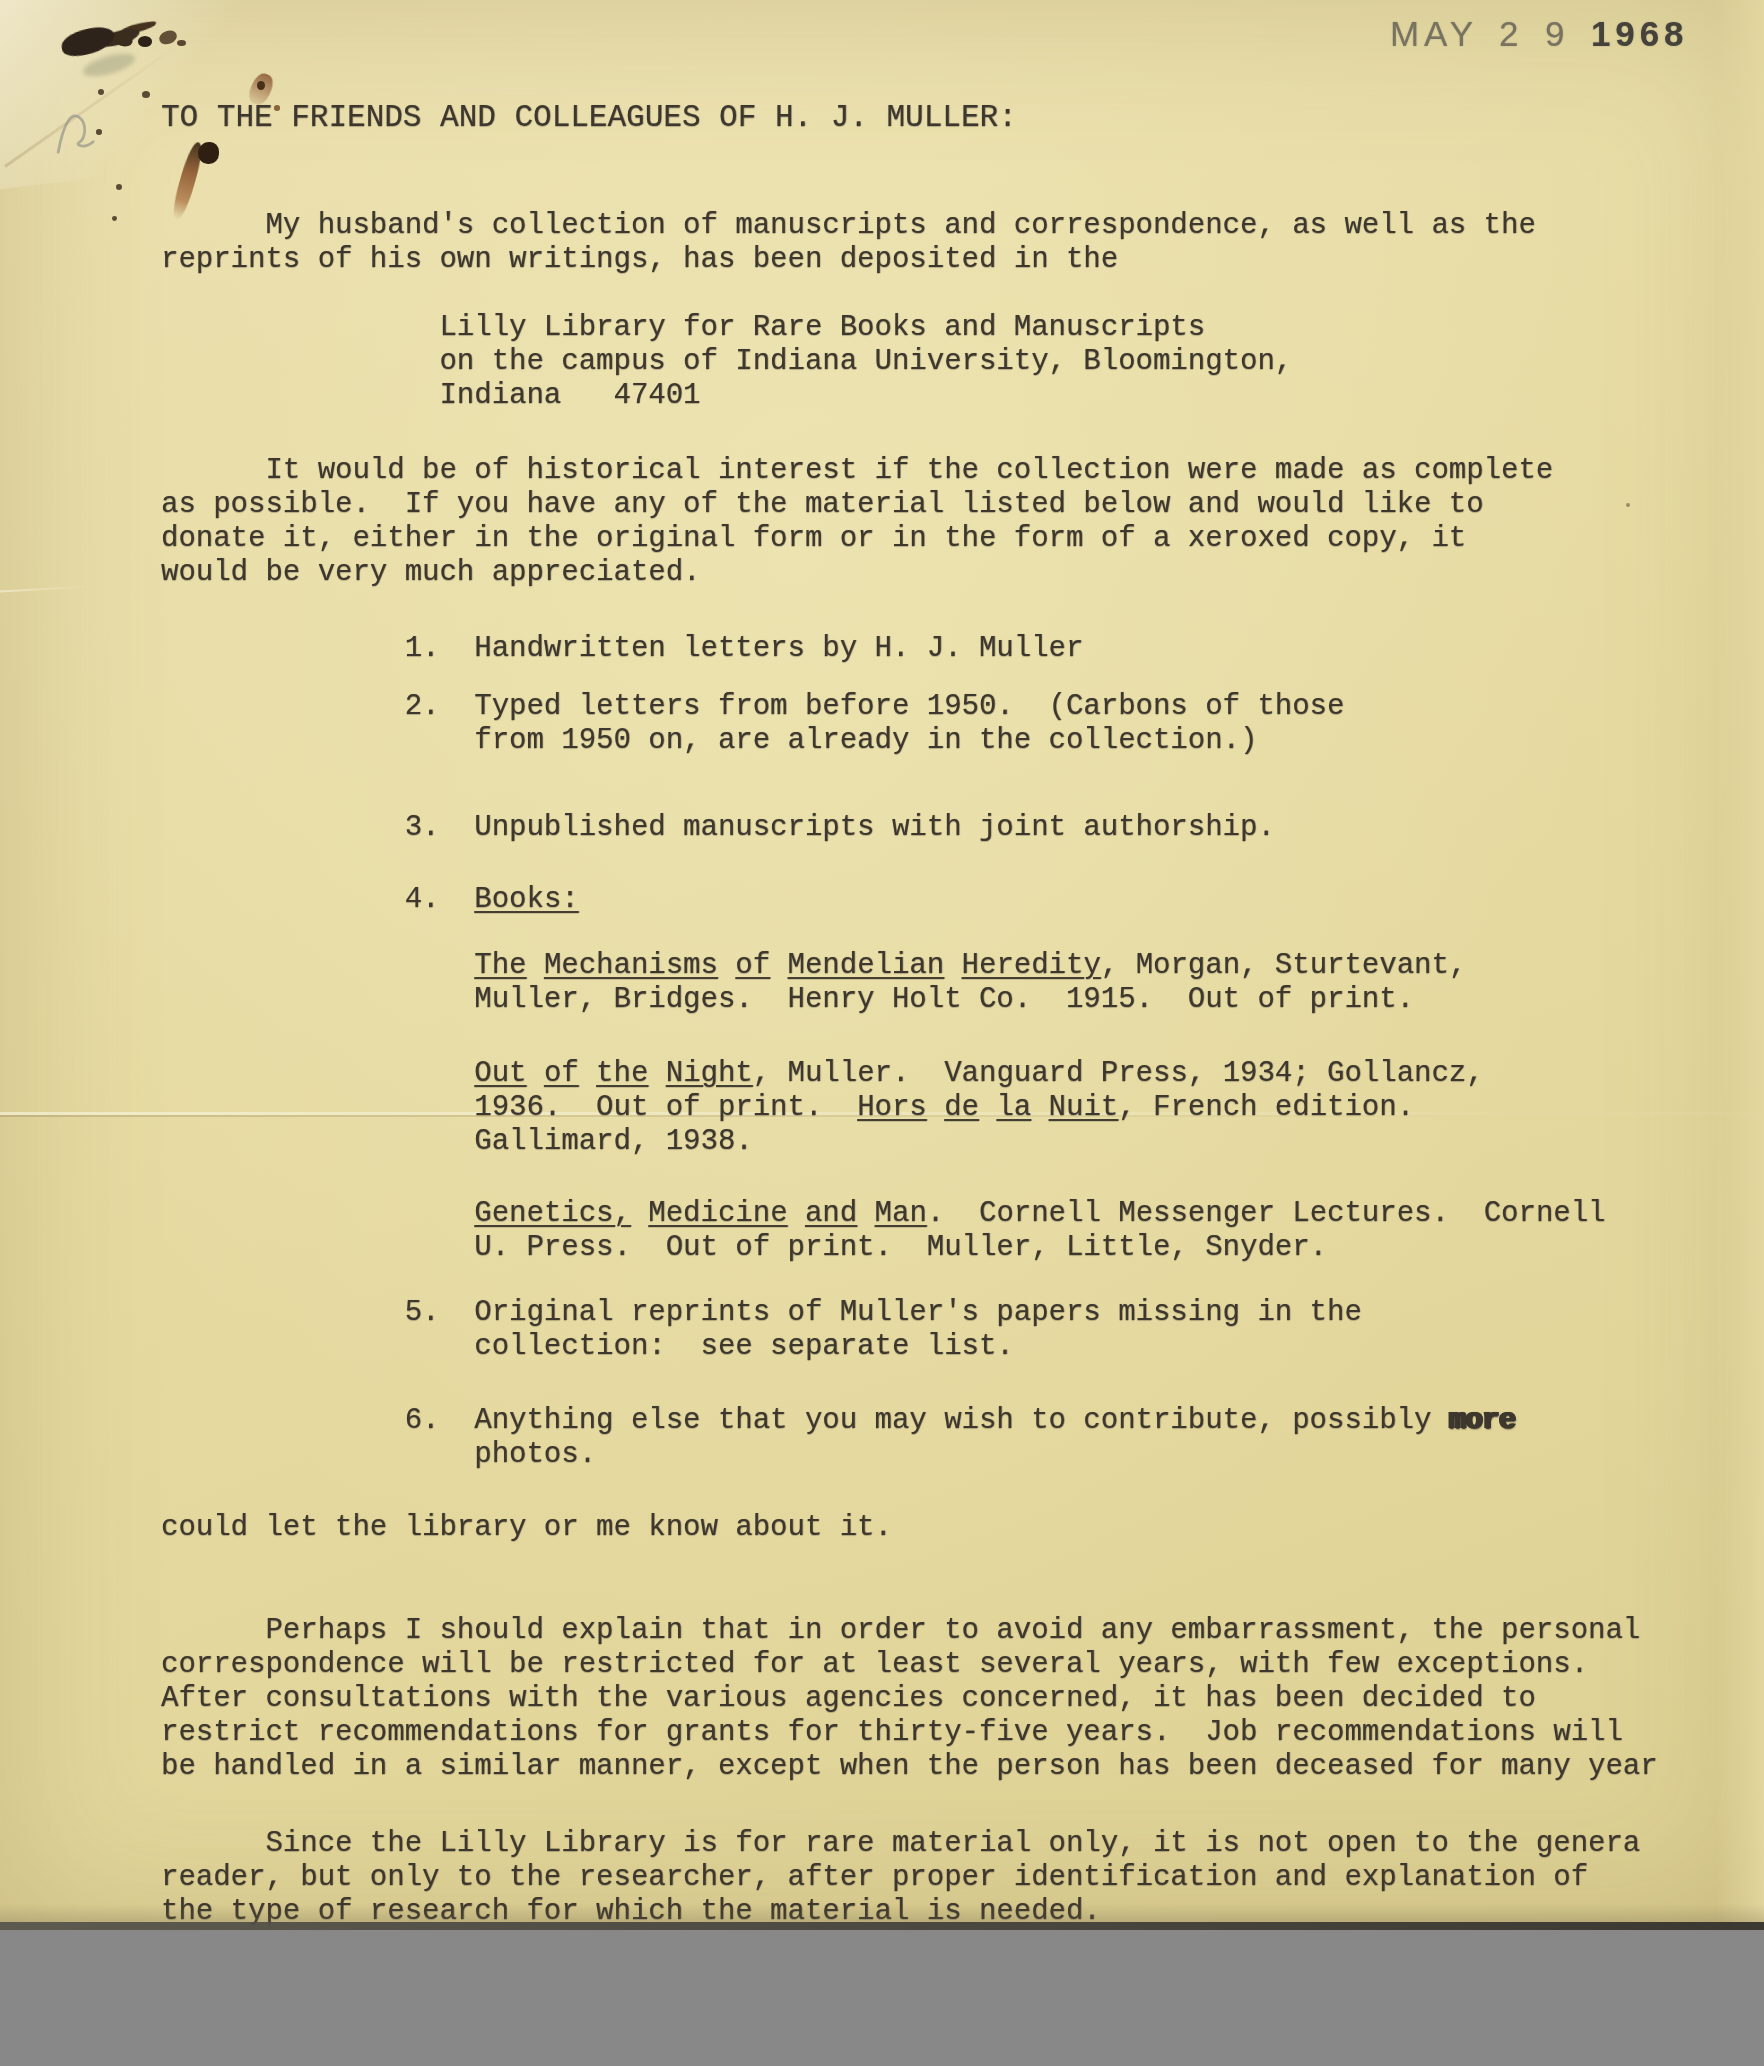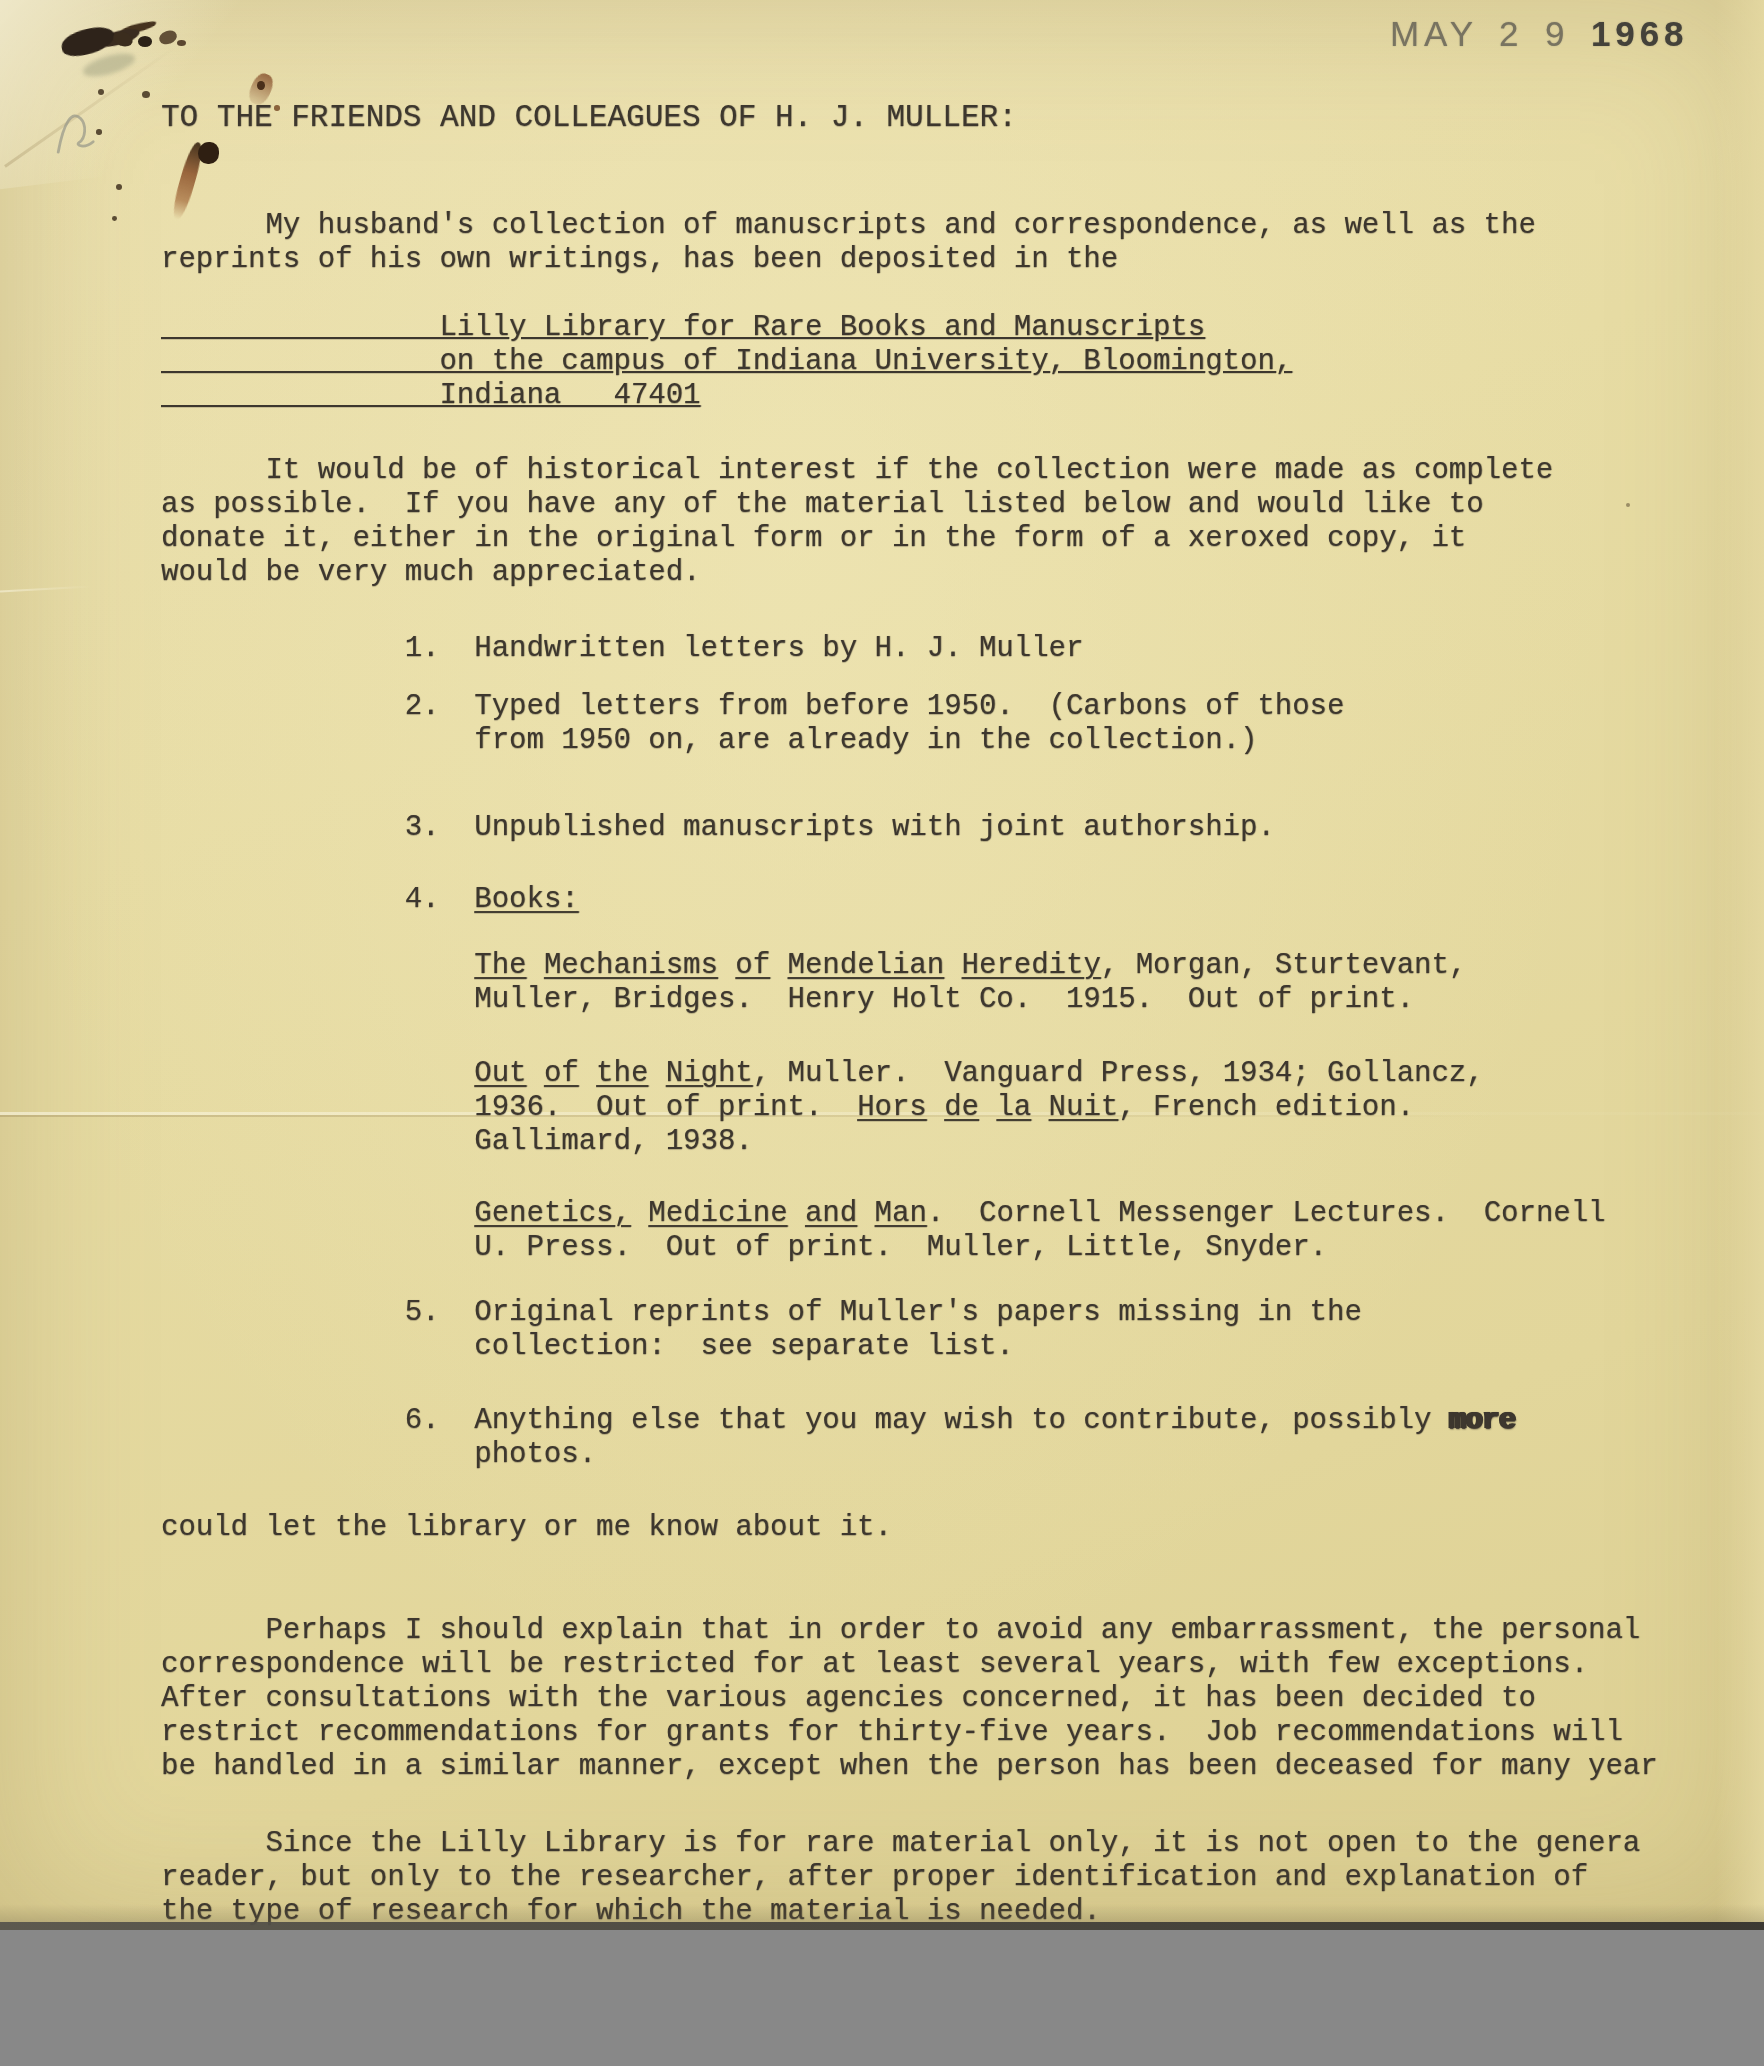--- a/index.html
+++ b/index.html
@@ -138,21 +138,21 @@
   <div class="dec crease-light"></div>
   <div class="dec crease-dark"></div>
   <div class="dec crease-left"></div>
 
   <div class="stamp"><span class="md">MAY 2 9</span> <span class="yr">1968</span></div>
 
   <div class="heading">TO THE FRIENDS AND COLLEAGUES OF H. J. MULLER:</div>
 
   <div id="letter-body">
       <div class="block" style="top: 209px;"><div class="line"><span>      My husband's collection of manuscripts and correspondence, as well as the</span></div><div class="line"><span>reprints of his own writings, has been deposited in the</span></div></div>
-      <div class="block" style="top: 311px; text-decoration: underline;"><div class="line"><span>                Lilly Library for Rare Books and Manuscripts</span></div><div class="line"><span>                on the campus of Indiana University, Bloomington,</span></div><div class="line"><span>                Indiana   47401</span></div></div>
+      <div class="block" style="top: 311px;"><div class="line"><span>                Lilly Library for Rare Books and Manuscripts</span></div><div class="line"><span>                on the campus of Indiana University, Bloomington,</span></div><div class="line"><span>                Indiana   47401</span></div></div>
       <div class="block" style="top: 454px;"><div class="line"><span>      It would be of historical interest if the collection were made as complete</span></div><div class="line"><span>as possible.  If you have any of the material listed below and would like to</span></div><div class="line"><span>donate it, either in the original form or in the form of a xeroxed copy, it</span></div><div class="line"><span>would be very much appreciated.</span></div></div>
       <div class="block" style="top: 632px;"><div class="line"><span>              1.  Handwritten letters by H. J. Muller</span></div></div>
       <div class="block" style="top: 690px;"><div class="line"><span>              2.  Typed letters from before 1950.  (Carbons of those</span></div><div class="line"><span>                  from 1950 on, are already in the collection.)</span></div></div>
       <div class="block" style="top: 811px;"><div class="line"><span>              3.  Unpublished manuscripts with joint authorship.</span></div></div>
       <div class="block" style="top: 883px;"><div class="line"><span>              4.  </span><span class="u">Books:</span></div></div>
       <div class="block" style="top: 949px;"><div class="line"><span>                  </span><span class="u">The</span><span> </span><span class="u">Mechanisms</span><span> </span><span class="u">of</span><span> </span><span class="u">Mendelian</span><span> </span><span class="u">Heredity</span><span>, Morgan, Sturtevant,</span></div><div class="line"><span>                  Muller, Bridges.  Henry Holt Co.  1915.  Out of print.</span></div></div>
       <div class="block" style="top: 1057px;"><div class="line"><span>                  </span><span class="u">Out</span><span> </span><span class="u">of</span><span> </span><span class="u">the</span><span> </span><span class="u">Night</span><span>, Muller.  Vanguard Press, 1934; Gollancz,</span></div><div class="line"><span>                  1936.  Out of print.  </span><span class="u">Hors</span><span> </span><span class="u">de</span><span> </span><span class="u">la</span><span> </span><span class="u">Nuit</span><span>, French edition.</span></div><div class="line"><span>                  Gallimard, 1938.</span></div></div>
       <div class="block" style="top: 1197px;"><div class="line"><span>                  </span><span class="u">Genetics,</span><span> </span><span class="u">Medicine</span><span> </span><span class="u">and</span><span> </span><span class="u">Man</span><span>.  Cornell Messenger Lectures.  Cornell</span></div><div class="line"><span>                  U. Press.  Out of print.  Muller, Little, Snyder.</span></div></div>
       <div class="block" style="top: 1296px;"><div class="line"><span>              5.  Original reprints of Muller's papers missing in the</span></div><div class="line"><span>                  collection:  see separate list.</span></div></div>
       <div class="block" style="top: 1404px;"><div class="line"><span>              6.  Anything else that you may wish to contribute, possibly </span><span class="s">more</span></div><div class="line"><span>                  photos.</span></div></div>

